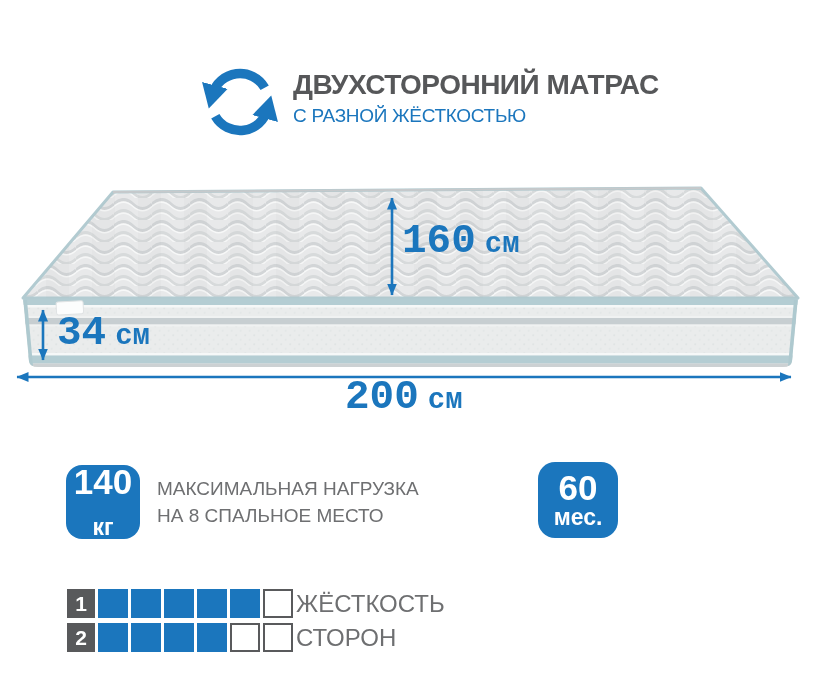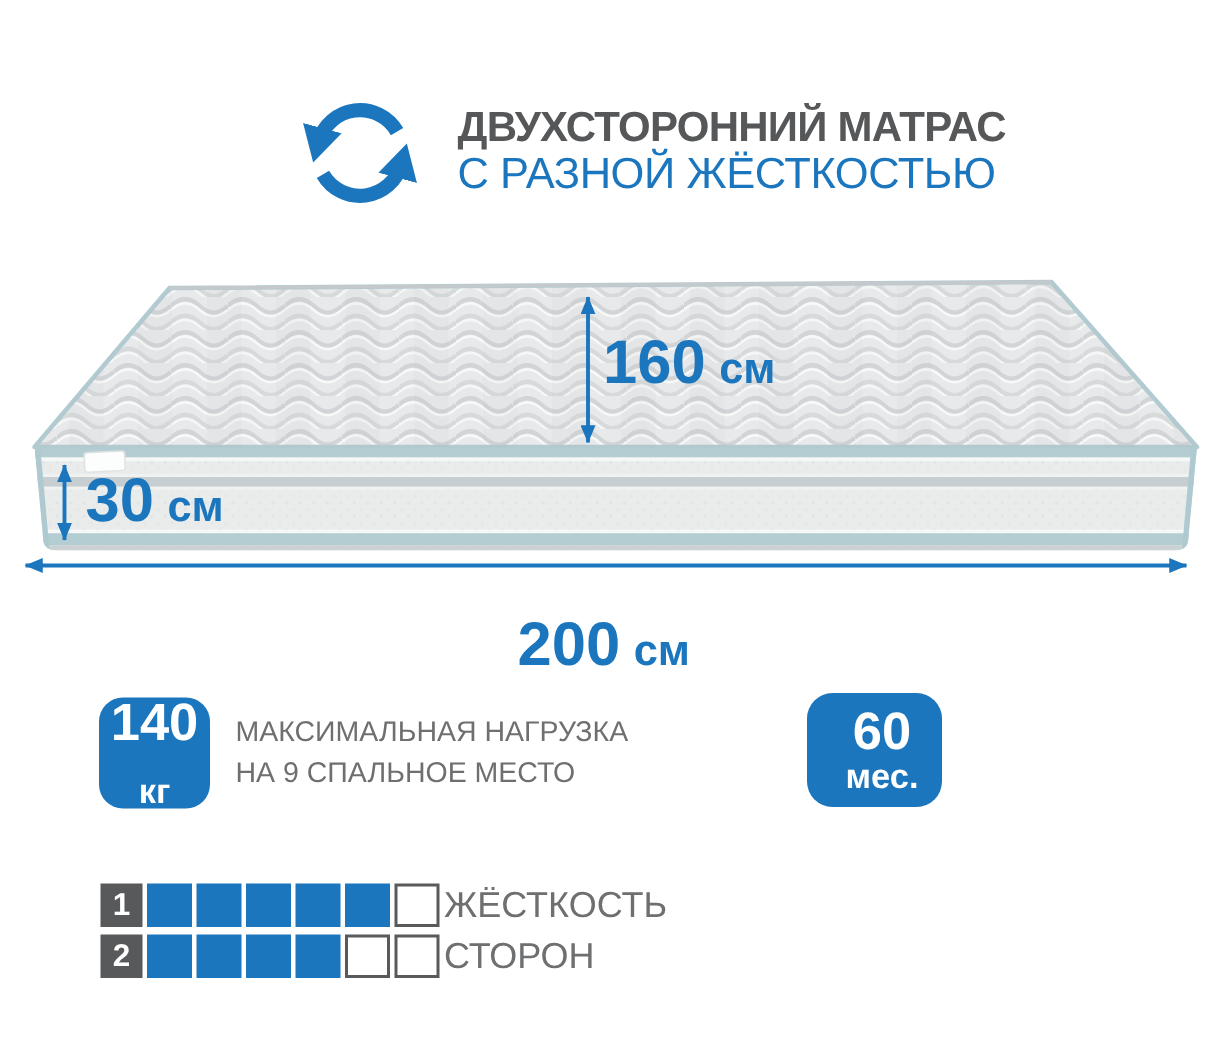--- a/index.html
+++ b/index.html
@@ -9,45 +9,45 @@
     --piping:#b4cdd3;
     --darkgray:#58595b;
   }
   html,body{margin:0;padding:0;background:#fff;}
   .canvas{
     position:relative;width:816px;height:700px;background:#ffffff;overflow:hidden;
     font-family:"Liberation Sans", sans-serif;
   }
   
   .rotate-icon{position:absolute;left:202px;top:64px;width:76px;height:76px;}
-  .hdr-titles{position:absolute;left:305px;top:69px;}
+  .hdr-titles{position:absolute;left:293px;top:69px;}
   .hdr-title{font-size:28px;font-weight:700;color:var(--titlegray);letter-spacing:-0.5px;line-height:31px;white-space:nowrap;}
-  .hdr-subtitle{font-size:29px;font-weight:400;color:var(--blue);letter-spacing:-0.3px;line-height:28px;margin-top:2px;white-space:nowrap;}
+  .hdr-subtitle{font-size:19px;font-weight:400;color:var(--blue);letter-spacing:-0.3px;line-height:28px;margin-top:2px;white-space:nowrap;}
   
   .mattress-svg{position:absolute;left:0;top:0;}
   .dim-line{stroke:var(--blue);stroke-width:2.6;fill:none;}
   .arrow-head{fill:var(--blue);}
   .rot-arc{stroke:var(--blue);stroke-width:9;fill:none;}
   .rot-head{fill:var(--blue);}
   .pipe{fill:var(--piping);}
   
-  .dim-label{position:absolute;color:var(--blue);font-weight:700;white-space:nowrap;line-height:36px;}
+  .dim-label{position:absolute;color:var(--blue);font-weight:700;white-space:nowrap;line-height:36px;font-family:Liberation Mono, monospace;}
   .dim-num{font-size:41px;}
   .dim-unit{font-size:29px;margin-left:9px;}
   .dim-length{left:402px;top:223px;}
   .dim-height{left:57px;top:315px;}
-  .dim-width{left:345px;top:379px;margin-top:32px;}
+  .dim-width{left:345px;top:379px;}
   
   .feature{position:absolute;display:flex;align-items:center;}
   .feature-load{left:66px;top:465px;}
   .feature-warranty{left:538px;top:462px;}
   .badge{background:var(--blue);border-radius:16px;color:#fff;text-align:center;
          display:flex;flex-direction:column;justify-content:center;flex:none;}
   .badge-load{width:74px;height:74px;gap:16px;}
-  .badge-warranty{width:80px;height:76px;border-radius:17px;padding-left:10px;}
+  .badge-warranty{width:80px;height:76px;border-radius:17px;}
   .badge-value{font-size:35px;font-weight:700;line-height:34px;}
   .badge-unit{font-size:23px;font-weight:700;line-height:24px;text-align:center;}
   .feature-text{margin-left:17px;font-size:19px;color:var(--textgray);line-height:27px;white-space:nowrap;}
   
   .firmness{position:absolute;left:67px;top:589px;display:flex;flex-direction:column;gap:5px;}
   .frow{display:flex;align-items:center;}
   .findex{width:28px;height:29px;background:var(--darkgray);color:#fff;font-weight:700;font-size:21px;
           display:flex;align-items:center;justify-content:center;margin-right:3px;flex:none;}
   .fcells{display:flex;gap:3px;}
   .sq{width:30px;height:29px;box-sizing:border-box;flex:none;}
@@ -126,34 +126,34 @@
       <line class="dim-line" x1="392" y1="198" x2="392" y2="295" marker-start="url(#dimhead)" marker-end="url(#dimhead)"></line>
       <line class="dim-line" x1="43" y1="310" x2="43" y2="360" marker-start="url(#dimhead)" marker-end="url(#dimhead)"></line>
       <line class="dim-line" x1="17" y1="377" x2="791" y2="377" marker-start="url(#dimhead)" marker-end="url(#dimhead)"></line>
     </g>
   </svg>
 
   <div class="dim-label dim-length">
     <span class="dim-num">160</span><span class="dim-unit">см</span>
   </div>
   <div class="dim-label dim-height">
-    <span class="dim-num">30</span><span class="dim-unit">см</span>
+    <span class="dim-num">34</span><span class="dim-unit">см</span>
   </div>
   <div class="dim-label dim-width">
     <span class="dim-num">200</span><span class="dim-unit">см</span>
   </div>
 
   <div class="feature feature-load">
     <div class="badge badge-load">
       <div class="badge-value">140</div>
       <div class="badge-unit">кг</div>
     </div>
     <div class="feature-text">
       <div>МАКСИМАЛЬНАЯ НАГРУЗКА</div>
-      <div>НА 9 СПАЛЬНОЕ МЕСТО</div>
+      <div>НА 8 СПАЛЬНОЕ МЕСТО</div>
     </div>
   </div>
 
   <div class="feature feature-warranty">
     <div class="badge badge-warranty">
       <div class="badge-value">60</div>
       <div class="badge-unit">мес.</div>
     </div>
   </div>
 

